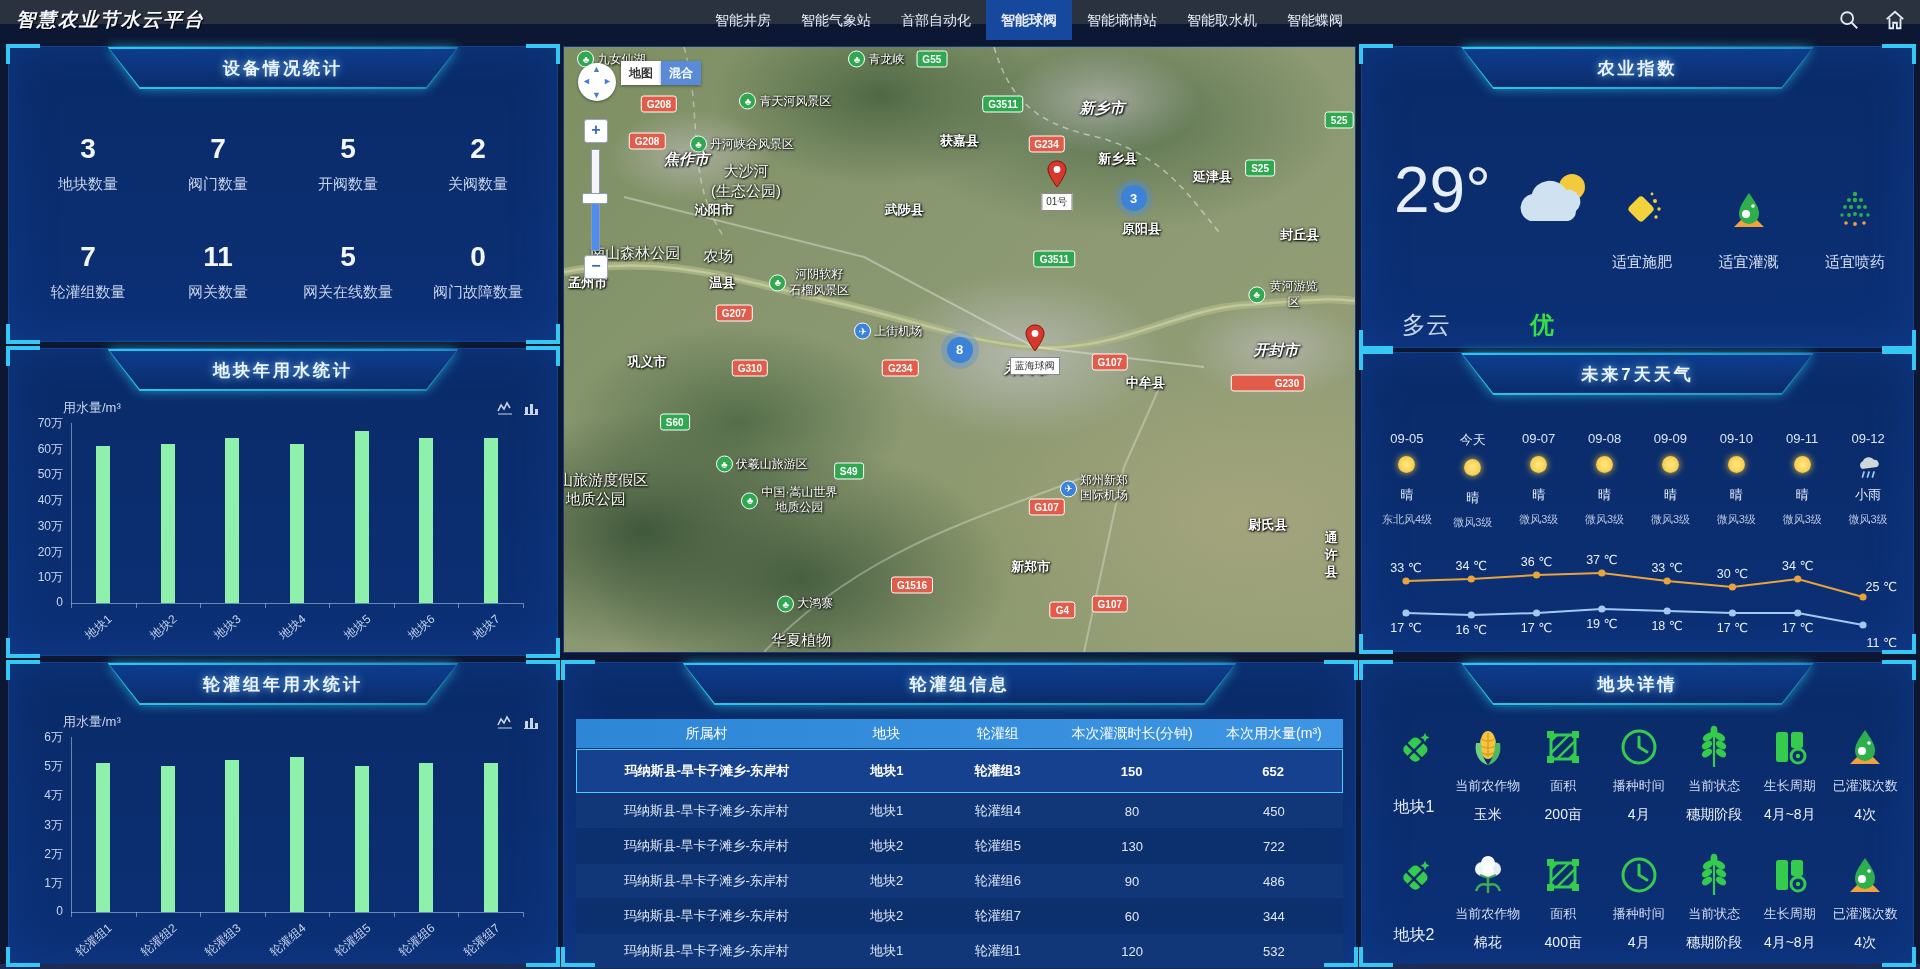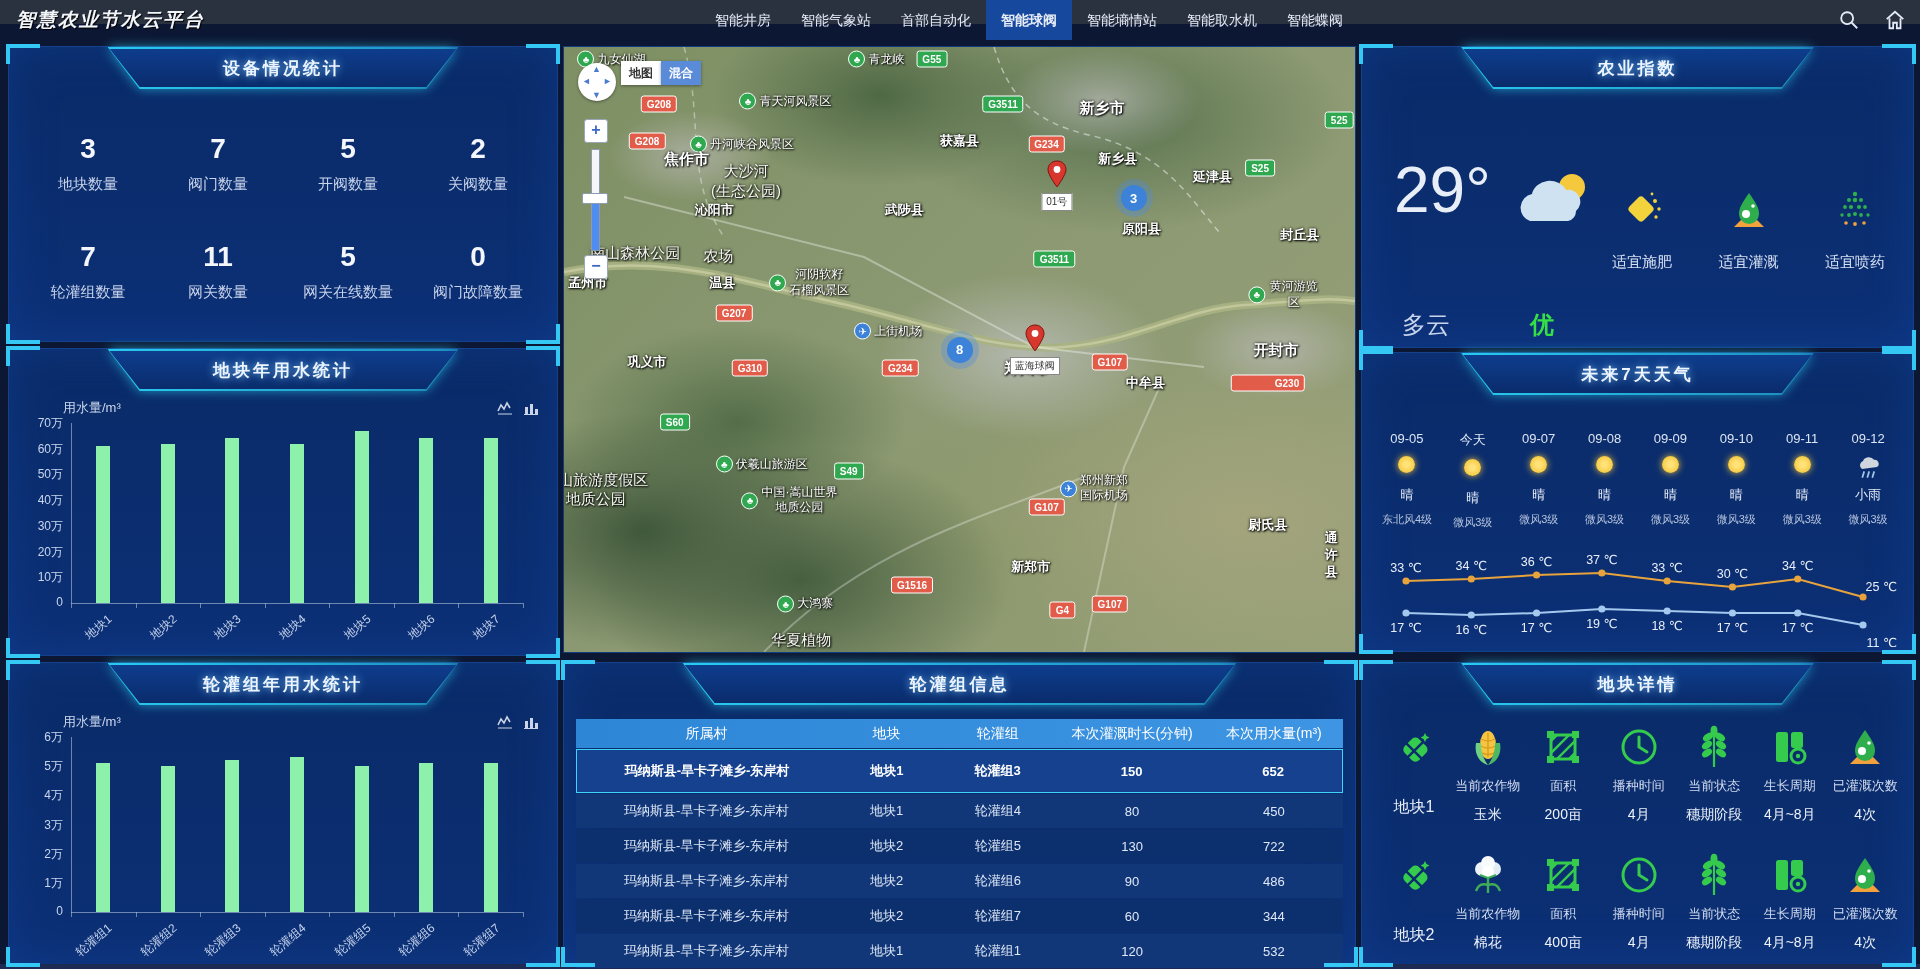--- a/index.html
+++ b/index.html
@@ -48,21 +48,21 @@
       radial-gradient(ellipse 260px 170px at 10% 80%, #40583b 0%, rgba(64,88,59,0) 70%),
       radial-gradient(ellipse 300px 190px at 30% 88%, #475f40 0%, rgba(71,95,64,0) 70%),
       radial-gradient(ellipse 240px 140px at 22% 62%, #546e49 0%, rgba(84,110,73,0) 70%),
       radial-gradient(ellipse 330px 160px at 70% 12%, #5a7450 0%, rgba(90,116,80,0) 70%),
       radial-gradient(ellipse 240px 130px at 40% 8%, #4f6945 0%, rgba(79,105,69,0) 70%),
       radial-gradient(ellipse 420px 230px at 86% 78%, #a3a47c 0%, rgba(163,164,124,0) 70%),
       radial-gradient(ellipse 330px 210px at 56% 82%, #8c986c 0%, rgba(140,152,108,0) 70%),
       linear-gradient(135deg,#7d8f63 0%,#8a9871 40%,#97a078 100%);}
   .map-deco{position:absolute;inset:0;width:100%;height:100%;}
   .ml{position:absolute;transform:translate(-50%,-50%);white-space:pre-line;text-align:center;line-height:1.3;z-index:3;}
-  .city{font-size:15px;font-weight:700;color:#fff;text-shadow:0 0 3px #000,1px 1px 2px #000;}
+  .city{font-size:15px;font-weight:700;color:#fff;text-shadow:0 0 3px #000,1px 1px 2px #000;font-style:italic;}
   .town{font-size:13px;font-weight:700;color:#fff;text-shadow:0 0 3px #000,1px 1px 2px #000;}
   .place{font-size:15px;color:#f4f6ef;text-shadow:0 0 3px #000,1px 1px 2px #000;}
   .scenic,.airport{display:flex;align-items:center;gap:3px;font-size:12px;color:#fff;text-shadow:0 0 3px #000,1px 1px 2px #000;}
   .badge{flex:0 0 auto;width:15px;height:15px;border-radius:50%;background:#2fa84f;color:#fff;font-size:10px;display:inline-flex;align-items:center;justify-content:center;border:1px solid #fff;text-shadow:none;}
   .badge.blue{background:#3b82d8;}
   .road-red,.road-green{font-size:10px;font-weight:700;color:#fff;background:#e25c4a;padding:1px 5px;border-radius:3px;border:1px solid #fff;text-shadow:none;}
   .road-green{background:#2fa84f;}
   .cluster{position:absolute;transform:translate(-50%,-50%);width:26px;height:26px;border-radius:50%;background:#3b82d8;color:#fff;font-size:13px;font-weight:700;display:flex;align-items:center;justify-content:center;box-shadow:0 0 0 6px rgba(80,140,220,.35);z-index:4;cursor:pointer;}
   .pin{position:absolute;transform:translate(-50%,-100%);z-index:5;cursor:pointer;}
   .pin-label{position:absolute;top:100%;left:50%;transform:translateX(-50%);margin-top:1px;background:#fff;color:#333;font-size:10px;padding:1px 4px;border:1px solid #888;white-space:nowrap;}

